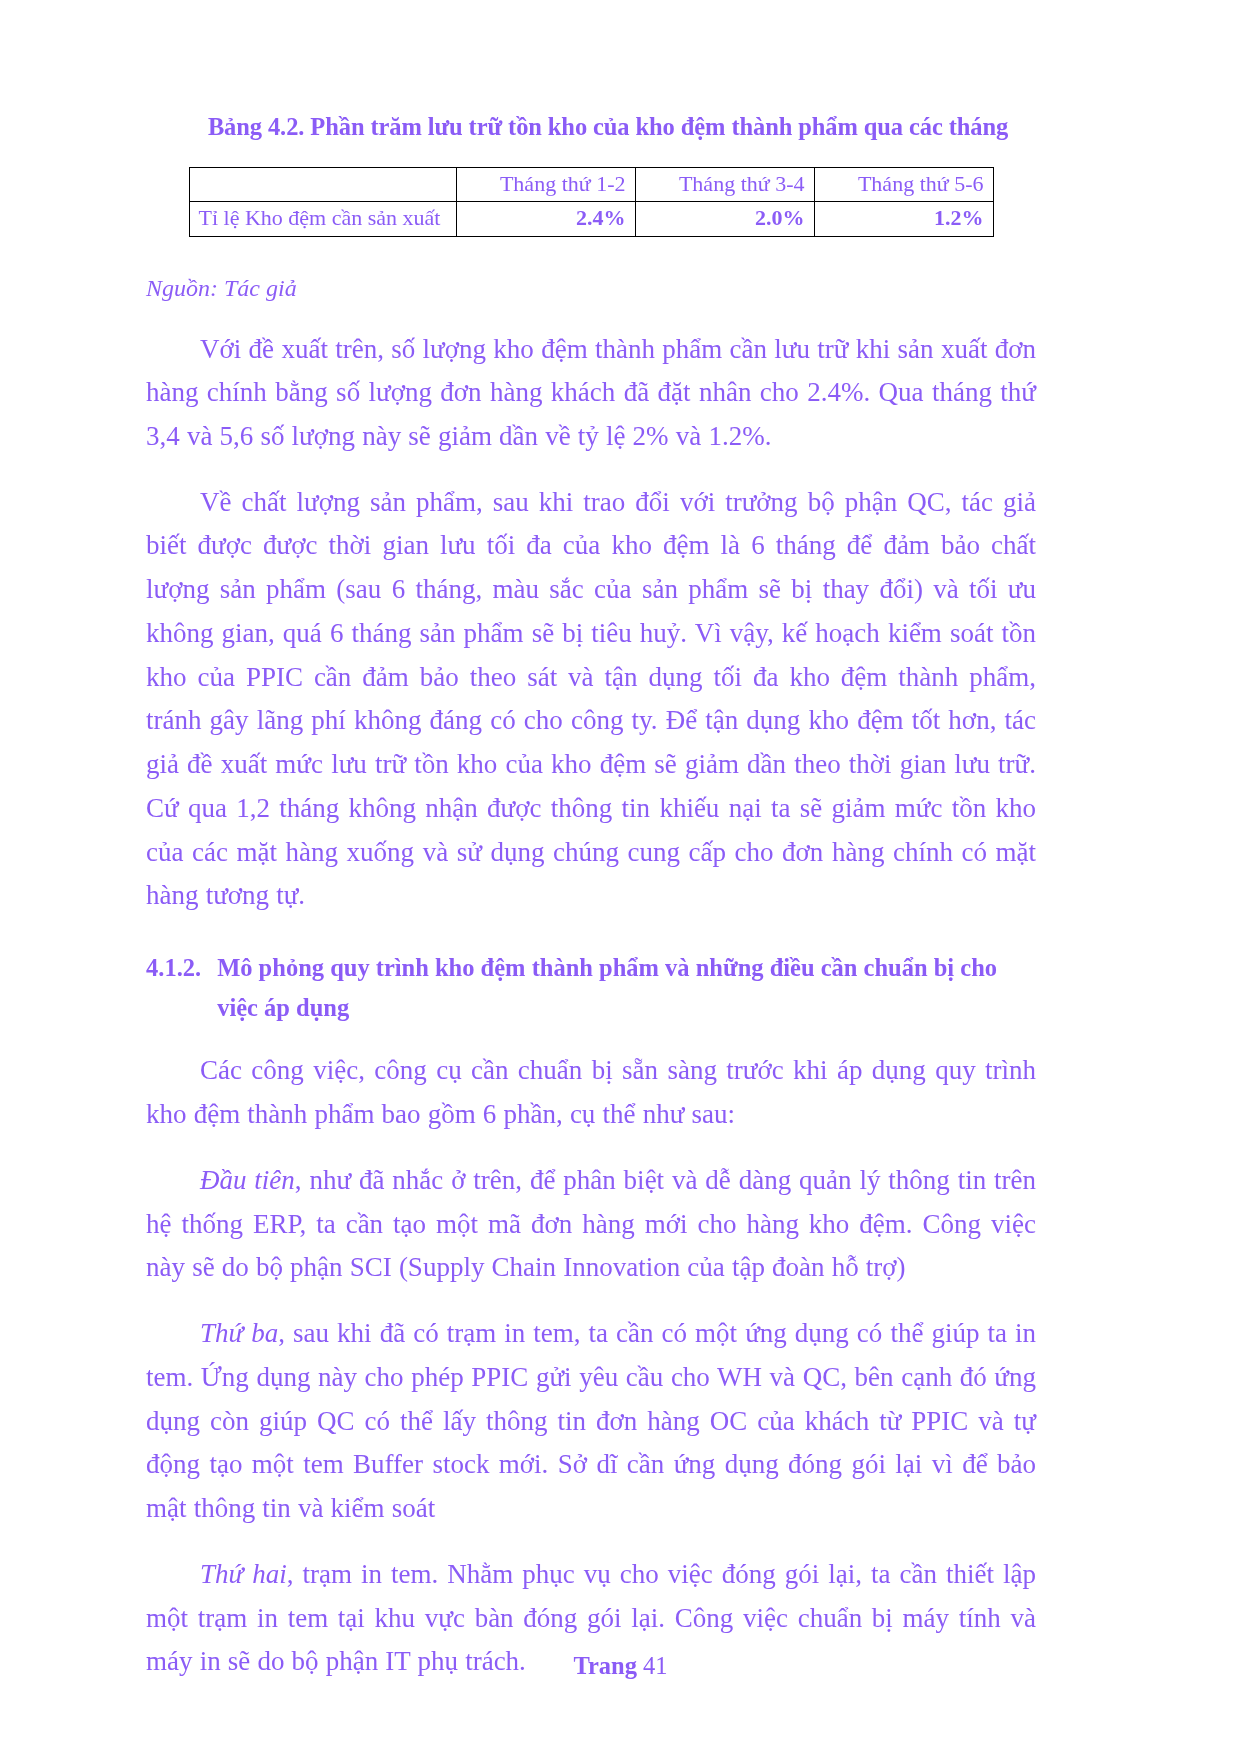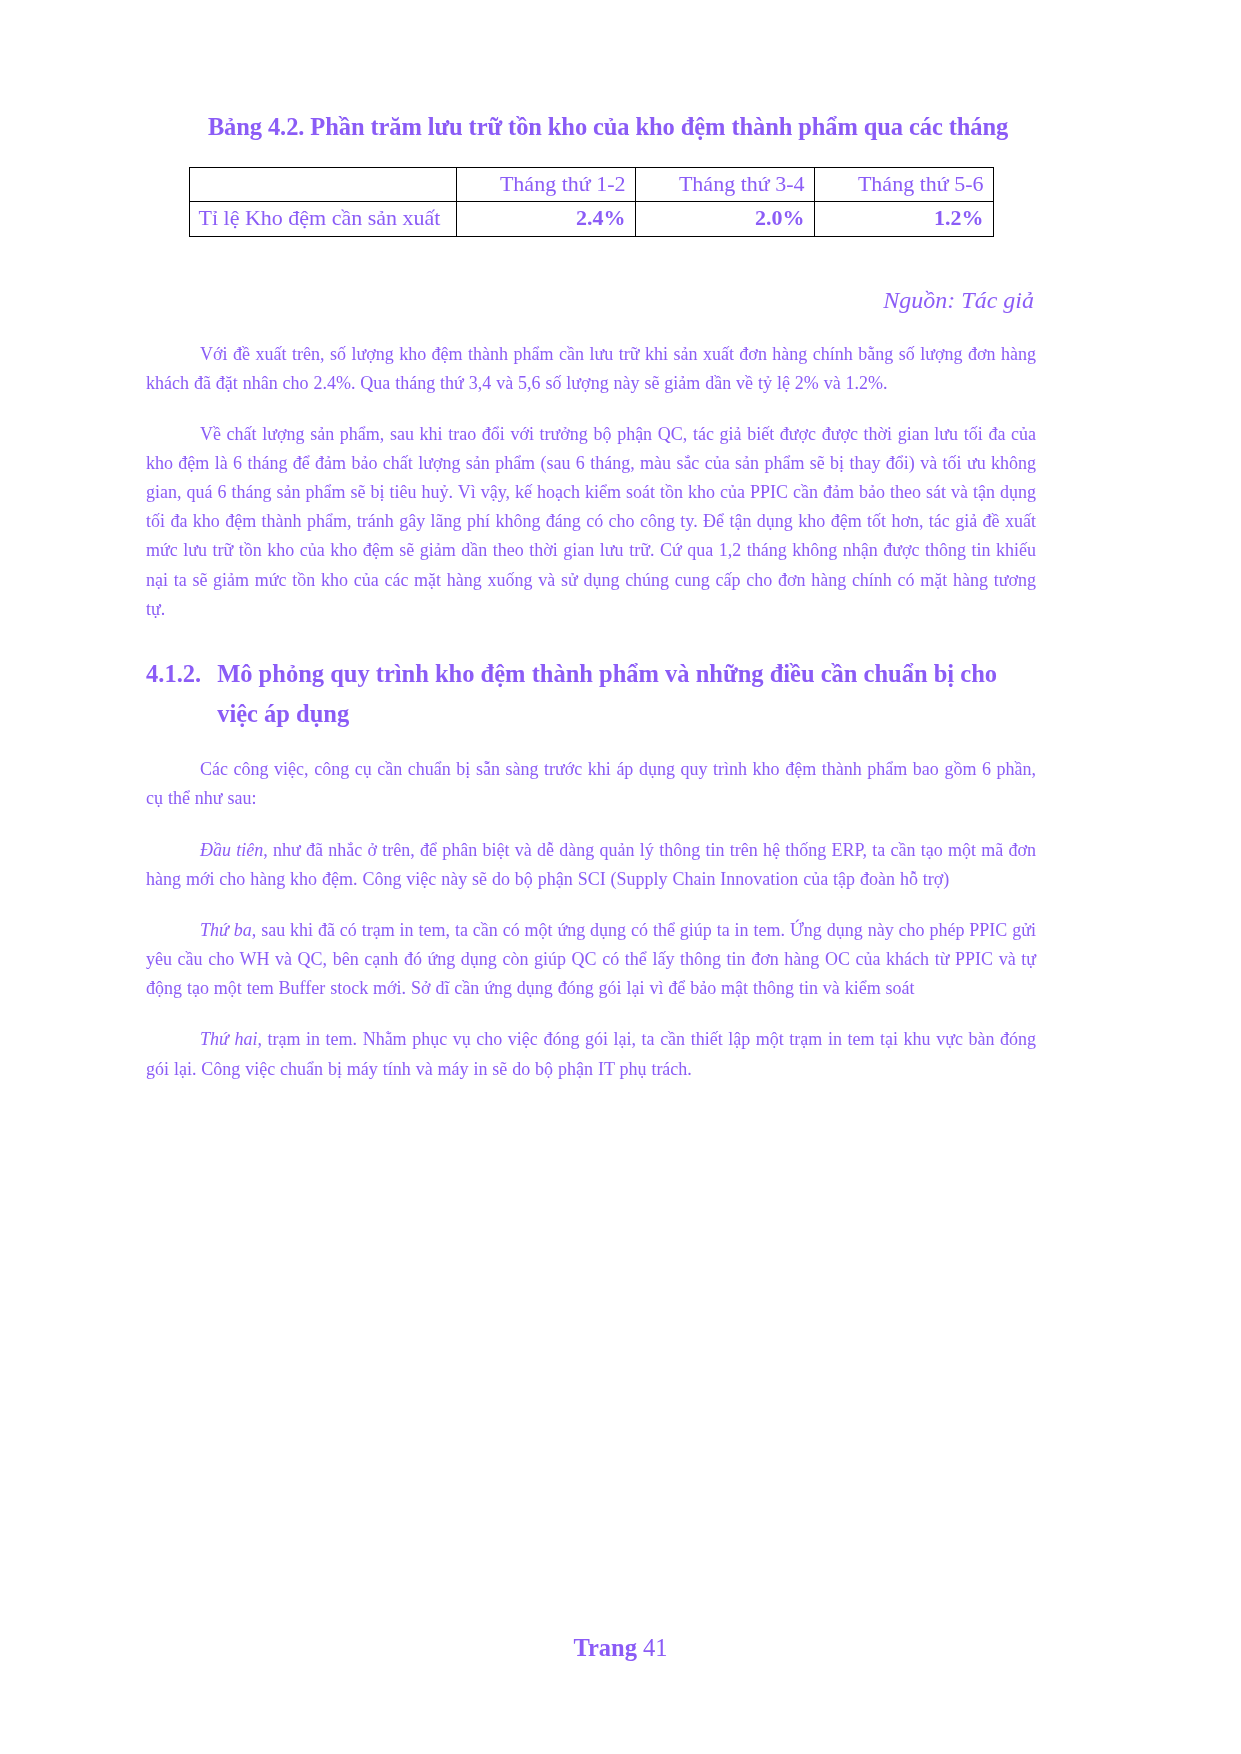--- a/index.html
+++ b/index.html
@@ -65,30 +65,29 @@
   }
   .cell-num {
     text-align: right;
   }
   .cell-num.bold {
     font-weight: bold;
   }
 
   
   .source-line {
-    text-align: right;
     font-style: italic;
     font-size: 24px;
-    margin: 50px 0 0 0;
+    margin: 38px 0 0 0;
     padding-right: 2px;
   }
 
   
   p.body {
-    font-size: 18px;
+    font-size: 27px;
     line-height: 1.62;
     text-align: justify;
     text-justify: inter-word;
     margin: 22px 0 0 0;
     text-indent: 54px;
     word-spacing: 0.4px;
   }
   p.body.first { margin-top: 26px; }
 
   
@@ -104,21 +103,21 @@
   h3.subheading .num { white-space: nowrap; }
   h3.subheading .txt { display: block; }
 
   .ital { font-style: italic; }
 
   
   .footer {
     position: absolute;
     left: 0;
     right: 0;
-    bottom: 92px;
+    bottom: 74px;
     text-align: center;
     font-size: 24.5px;
   }
   .footer .lbl { font-weight: bold; }
   .footer .num { font-weight: normal; }
 </style>
 </head>
 <body>
 
 <div class="page">

